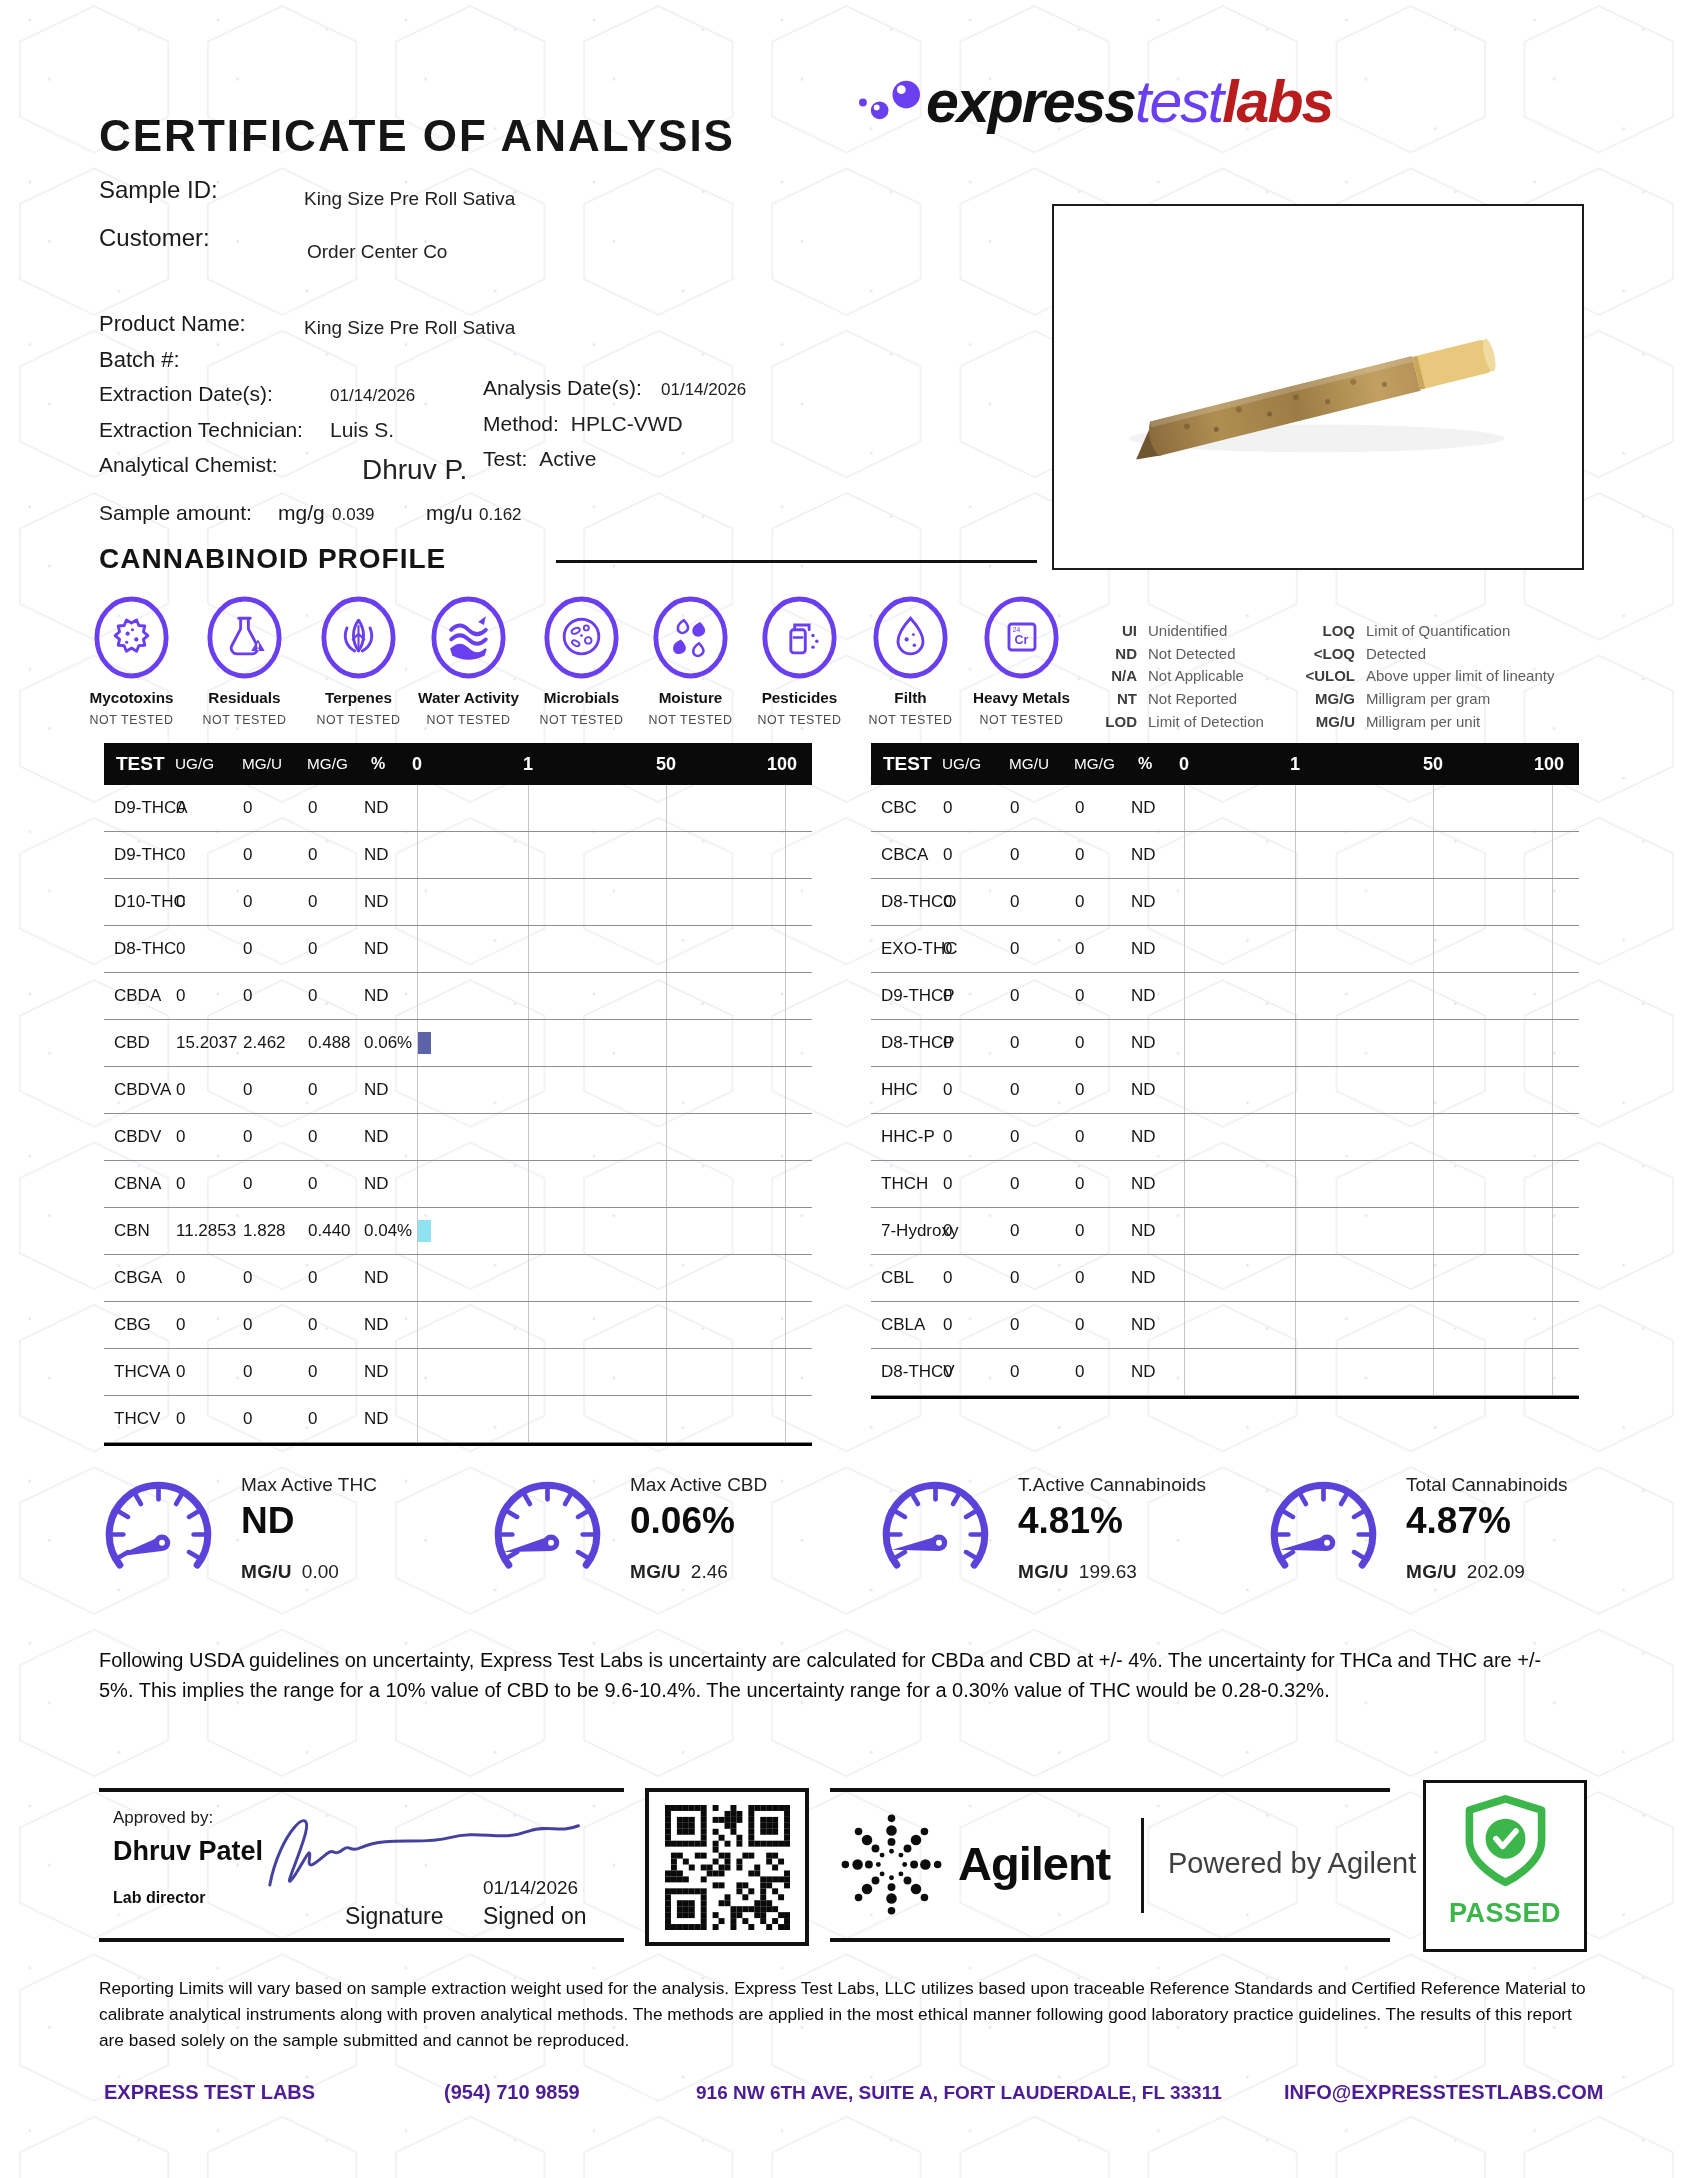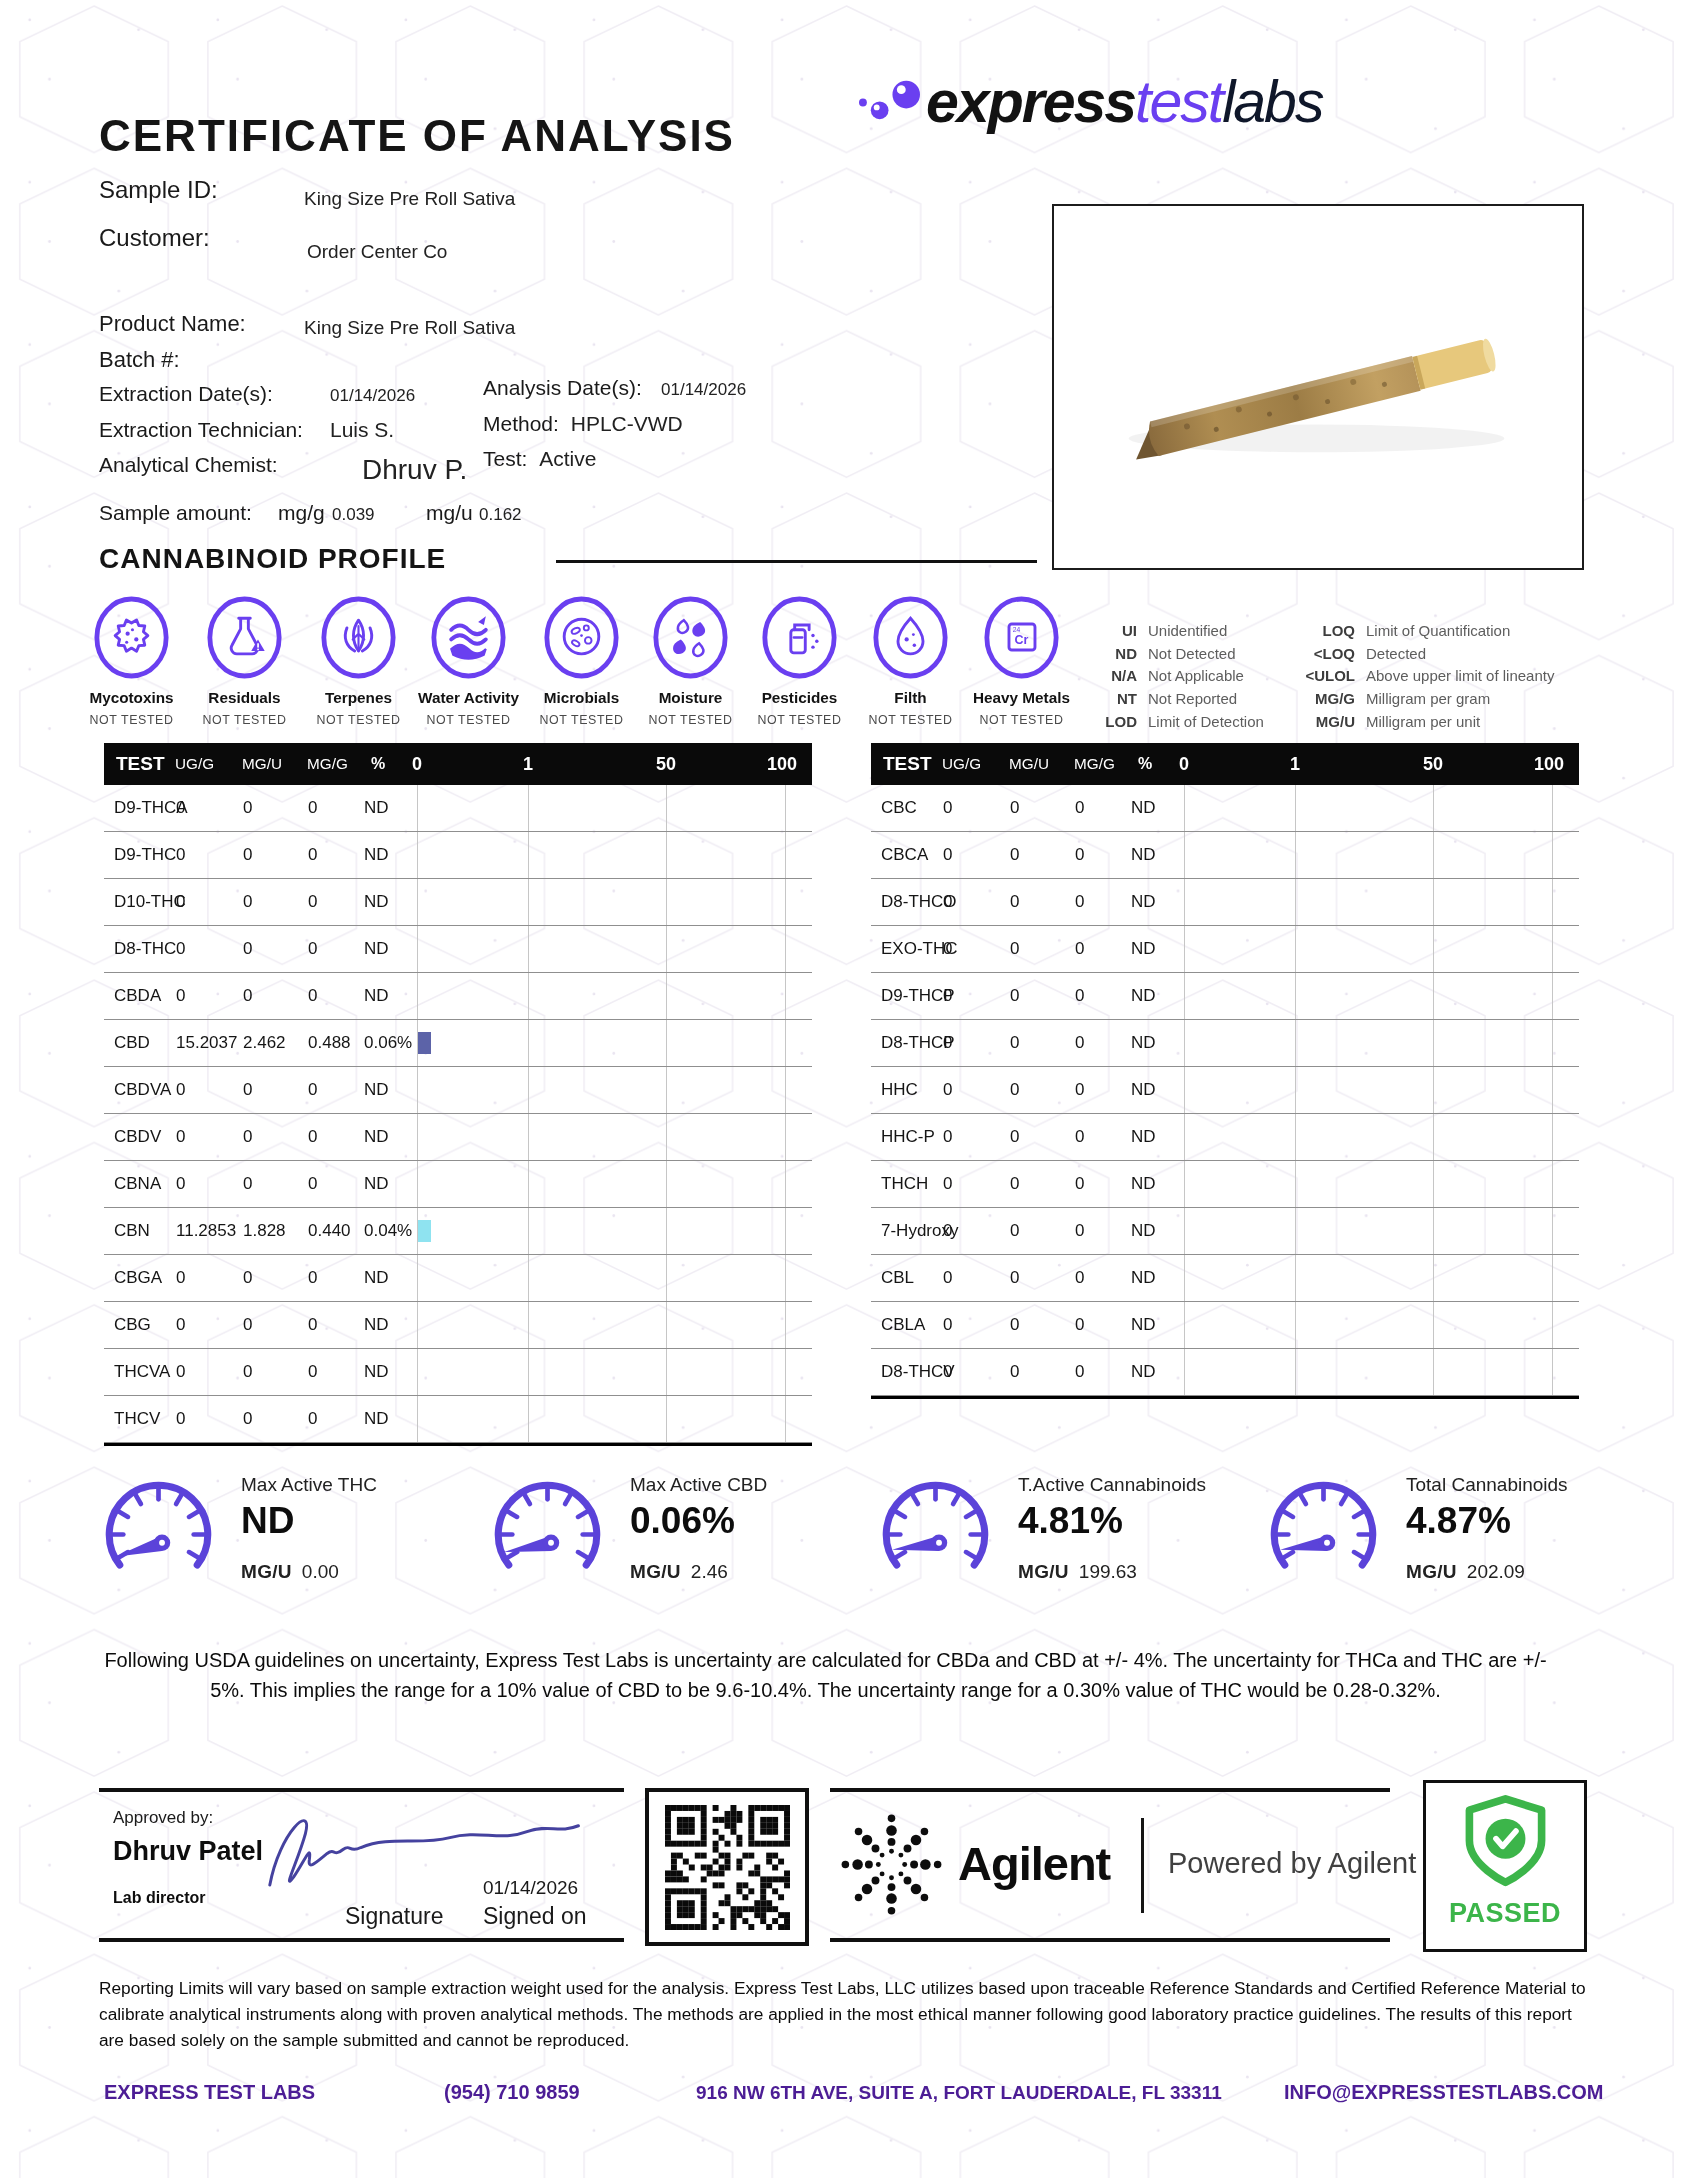--- a/index.html
+++ b/index.html
@@ -9,21 +9,21 @@
   .abs{position:absolute;z-index:2;}
   .lbl{color:#1a1a1a;}
   .val{color:#222;}
 
   
   .title{font-size:44px;font-weight:bold;letter-spacing:2px;color:#151515;}
   .logo{display:flex;align-items:flex-end;}
   .logo-text{font-size:59px;font-style:italic;letter-spacing:-2px;line-height:1;}
   .logo-express{font-weight:bold;color:#121212;}
   .logo-test{font-weight:normal;color:#6a3ff0;}
-  .logo-labs{font-weight:normal;color:#0f172a;}
+  .logo-labs{font-weight:bold;color:#b91c1c;}
 
   
   .photo-box{border:2px solid #1c1c1c;background:#fff;}
 
   
   .section-title{font-size:28px;font-weight:bold;letter-spacing:1px;color:#141414;}
   .hline{background:#111;height:3px;}
 
   
   .panel{width:111px;text-align:center;}
@@ -666,21 +666,21 @@
       </g>
       <polygon points="58,56 58,69 18,68" fill="#5b43d9"></polygon>
       <circle cx="58" cy="62" r="7" fill="#5b43d9"></circle>
       <circle cx="58" cy="62" r="2.5" fill="#fff"></circle>
     </svg>
     <div class="glabel">Total Cannabinoids</div>
     <div class="gvalue">4.87%</div>
     <div class="gunit"><b>MG/U</b><span>202.09</span></div>
   </div>
 
-  <div class="abs para" style="left:99px;top:1645px;width:1453px;text-align:center;">Following USDA guidelines on uncertainty, Express Test Labs is uncertainty are calculated for CBDa and CBD at +/- 4%. The uncertainty for THCa and THC are +/- 5%. This implies the range for a 10% value of CBD to be 9.6-10.4%. The uncertainty range for a 0.30% value of THC would be 0.28-0.32%.</div>
+  <div class="abs para" style="left:99px;top:1645px;width:1453px;">Following USDA guidelines on uncertainty, Express Test Labs is uncertainty are calculated for CBDa and CBD at +/- 4%. The uncertainty for THCa and THC are +/- 5%. This implies the range for a 10% value of CBD to be 9.6-10.4%. The uncertainty range for a 0.30% value of THC would be 0.28-0.32%.</div>
 
   <div class="abs rule" style="left:99px;top:1788px;width:525px;"></div>
   <div class="abs rule" style="left:99px;top:1938px;width:525px;"></div>
   <div class="abs appr-label" style="left:113px;top:1808px;">Approved by:</div>
   <div class="abs appr-name" style="left:113px;top:1836px;">Dhruv Patel</div>
   <div class="abs appr-role" style="left:113px;top:1889px;">Lab director</div>
   <svg class="abs" style="left:252px;top:1794px;" width="366" height="109" viewBox="0 0 370 110">
     <path d="M18,92 C28,38 62,8 54,40 C47,66 30,100 42,84 C54,66 60,50 58,66 C56,78 66,68 76,60 C84,54 82,64 92,56 C100,50 98,60 110,54 C140,42 170,52 200,44 C230,36 252,48 278,38 C300,30 310,40 330,32" fill="none" stroke="#45429f" stroke-width="3" stroke-linecap="round"></path>
   </svg>
   <div class="abs sig-cap" style="left:345px;top:1903px;">Signature</div>

